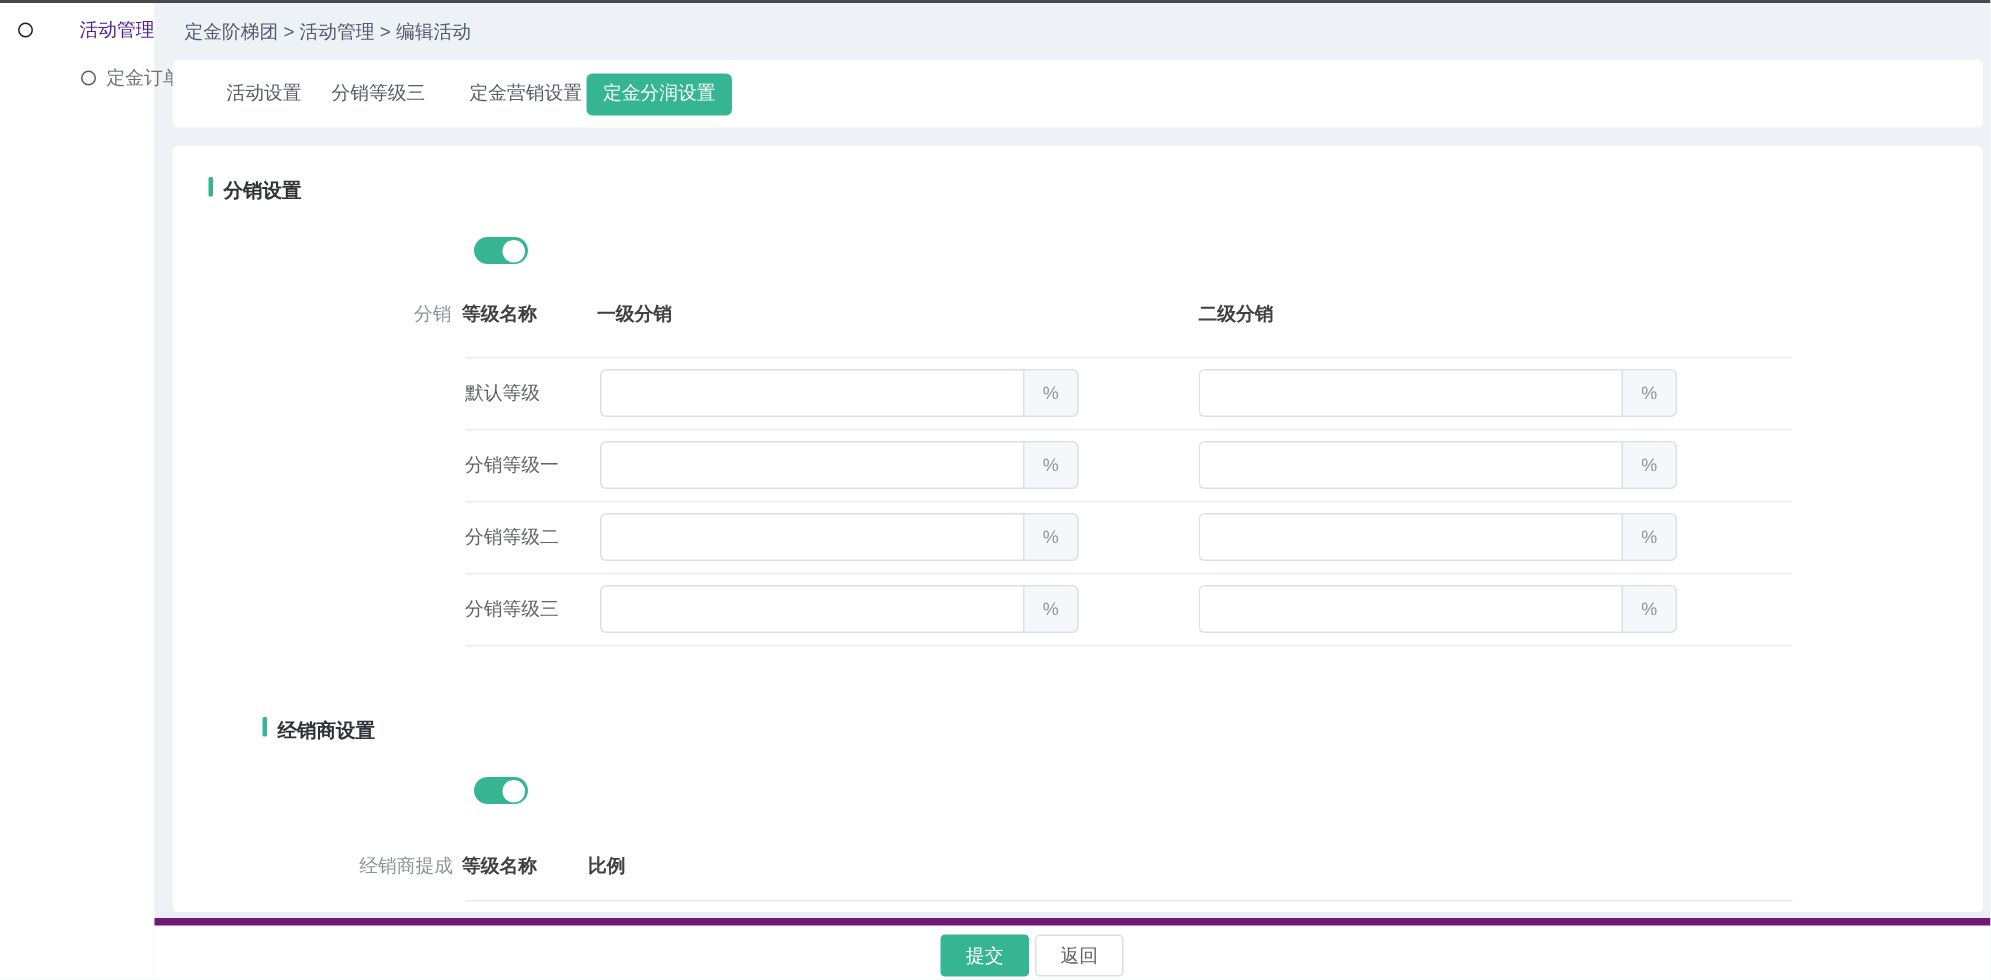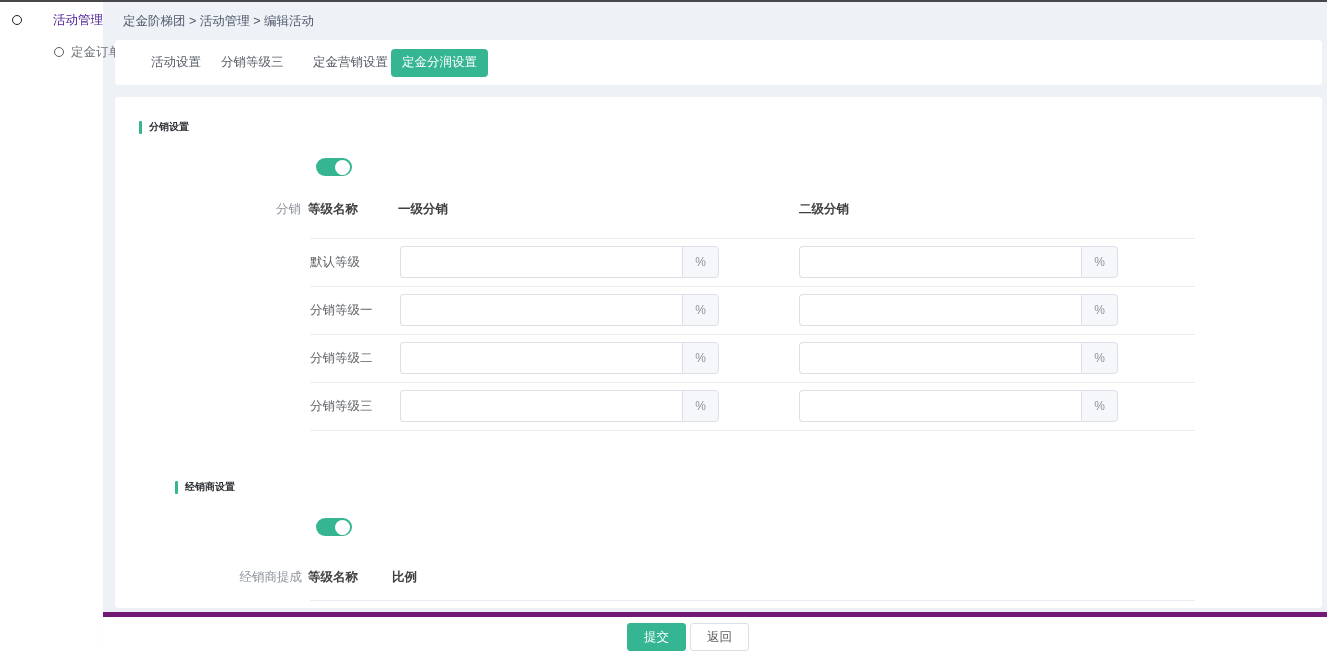--- a/index.html
+++ b/index.html
@@ -23,22 +23,22 @@
   
   .tabs-card{position:absolute;left:115px;top:40px;width:1207px;height:45px;background:#fff;border-radius:4px;}
   .tab{position:absolute;top:0;height:45px;line-height:45px;color:#565c66;font-size:12.5px;cursor:pointer;white-space:nowrap;margin-left:16px;}
   .tab-0{left:20px;}
   .tab-1{left:90px;}
   .tab-2{left:182px;}
   .tab.active-pill{top:9px;height:28px;line-height:26px;left:260px;padding:0 11px;
     background:var(--accent);color:#fff;border-radius:4px;}
   
   .main-card{position:absolute;left:115px;top:97px;width:1207px;height:511px;background:#fff;border-radius:4px;}
-  .sec{position:absolute;left:24px;height:16px;display:flex;align-items:flex-end;gap:7px;
-       font-weight:bold;color:#2f3237;font-size:10px;}
+  .sec{position:absolute;left:24px;height:16px;display:flex;align-items:flex-start;gap:7px;
+       font-weight:bold;color:#2f3237;font-size:13px;}
   .sec .bar{width:3px;height:13px;background:var(--accent);border-radius:1px;}
   .sec-1{top:21px;}
   .sec-2{top:381px;margin-left:36px;}
   .flabel{position:absolute;left:0;width:193px;text-align:right;line-height:18px;color:#606266;}
   .fl-1{top:61px;}
   .fl-2{top:421px;}
   .switch{position:absolute;left:201px;width:36px;height:18px;border-radius:9px;background:var(--accent);cursor:pointer;}
   .switch .knob{position:absolute;top:1.5px;right:2px;width:15px;height:15px;border-radius:50%;background:#fff;}
   .sw-1{top:61px;}
   .sw-2{top:421px;}

